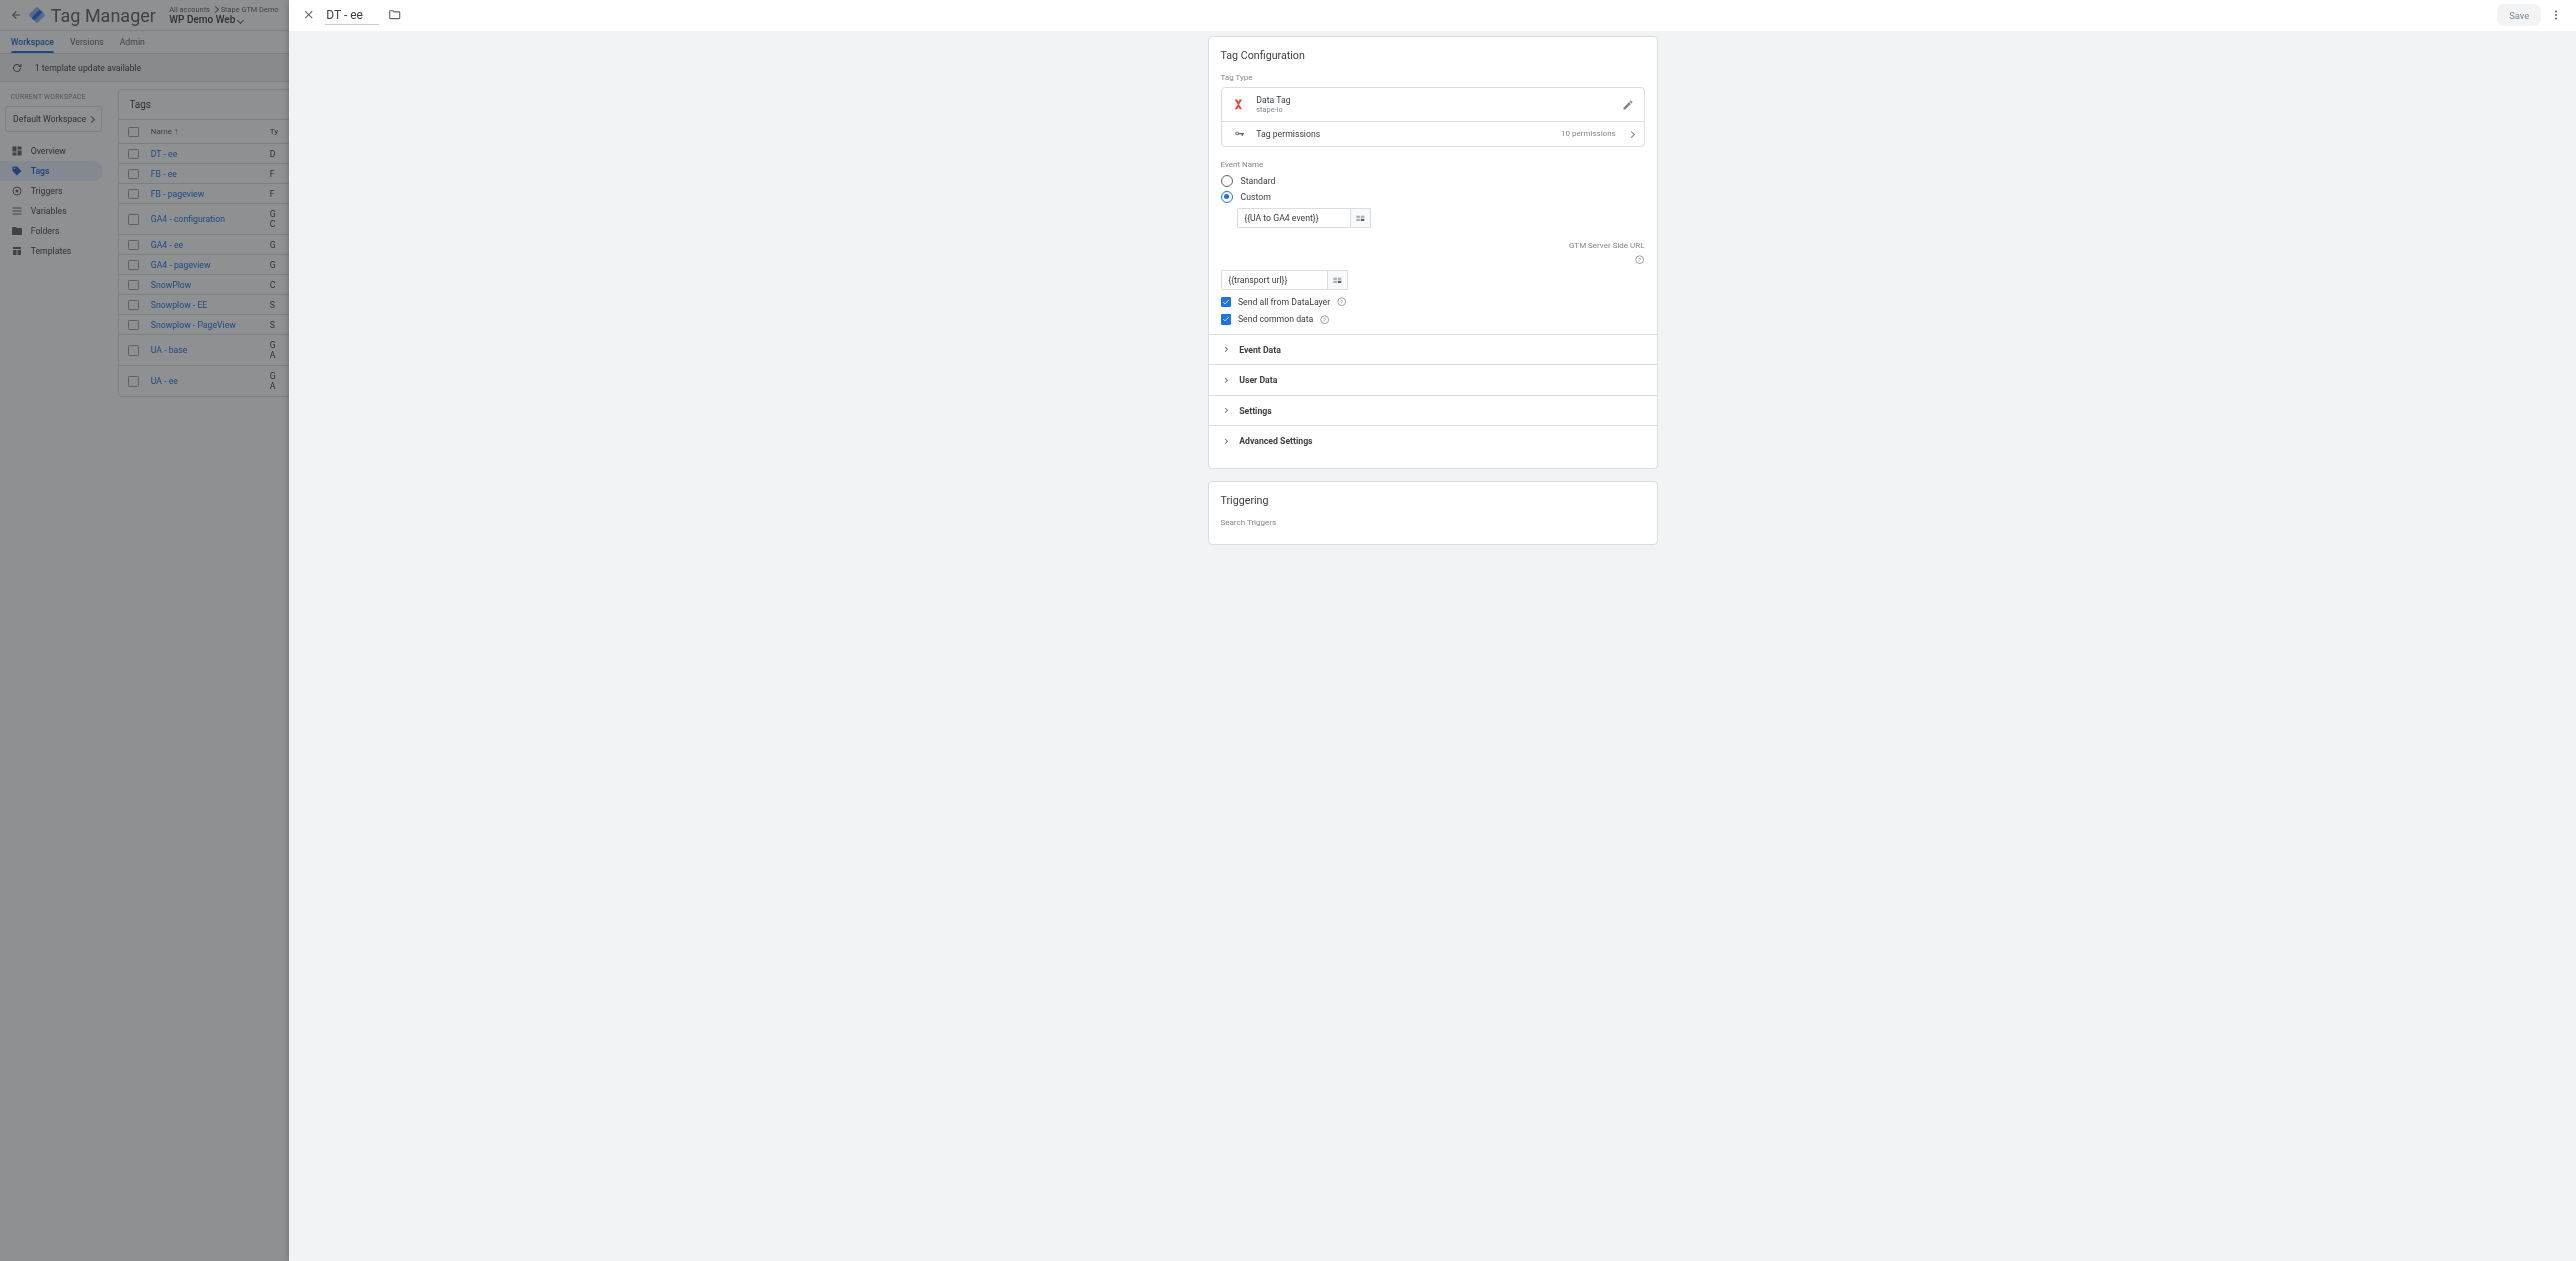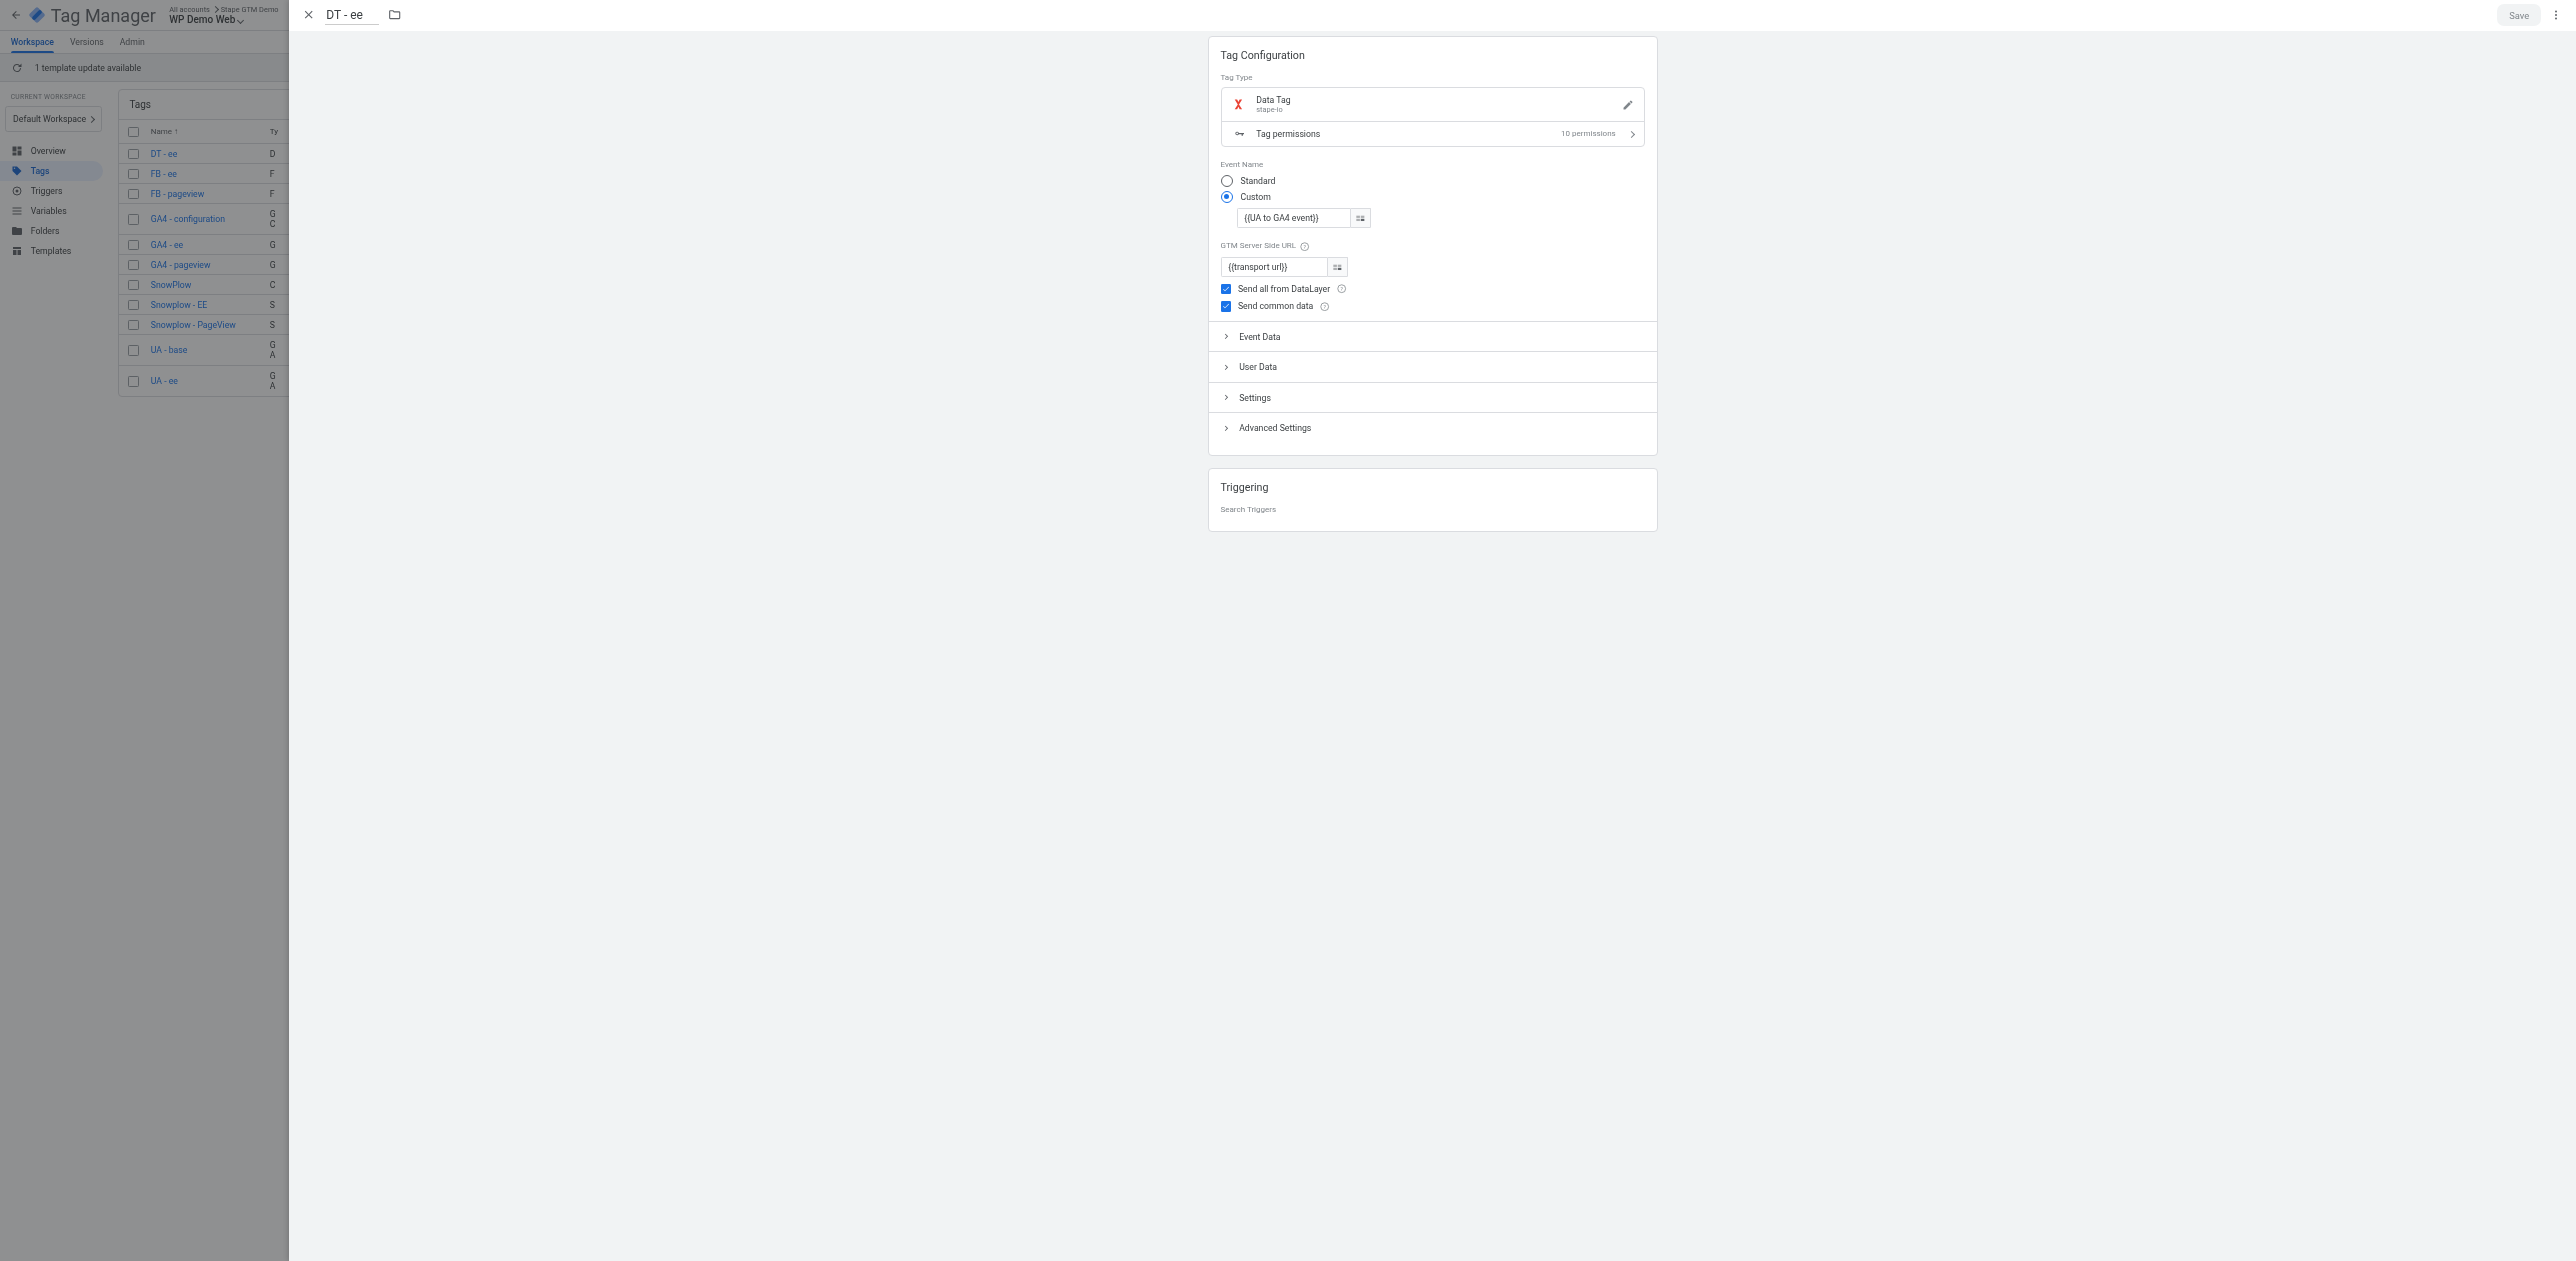--- a/index.html
+++ b/index.html
@@ -95,28 +95,28 @@
 .radio-row{display:flex;align-items:center;gap:8px;margin:4px 0;}
 .radio{width:12px;height:12px;border:1.3px solid #5f6368;border-radius:50%;display:flex;align-items:center;justify-content:center;}
 .radio.selected{border-color:var(--primary);}
 .radio.selected::after{content:"";width:5.4px;height:5.4px;background:var(--primary);border-radius:50%;}
 .field-wrap{display:flex;align-items:center;gap:0;margin:5.4px 0 0 16px;}
 .text-field{height:20px;border:0.7px solid var(--border);border-radius:1.3px 0 0 1.3px;padding:0 6.7px;font-size:8.7px;width:114px;outline:none;color:var(--text);}
 .text-field.wide{width:107px;}
 .var-btn{height:20px;width:20px;border:0.7px solid var(--border);border-left:none;border-radius:0 1.3px 1.3px 0;background:#f8f9fa;display:flex;align-items:center;justify-content:center;color:var(--text-light);}
 
 .field-wrap.noindent{margin-left:0;}
-.label-with-help{display:flex;align-items:flex-start;gap:4px;}
+.label-with-help{display:flex;align-items:flex-end;gap:4px;flex-direction:column;}
 .help{width:10px;height:10px;border-radius:50%;display:flex;align-items:center;justify-content:center;color:var(--text-lighter);}
 
 .check-row{display:flex;align-items:center;gap:6.7px;margin:6.7px 0 0 0;}
 .chk{width:10.7px;height:10.7px;background:var(--primary);border-radius:1.3px;display:flex;align-items:center;justify-content:center;color:#fff;}
 
 .fullrow{margin:0 -12px;border-top:0.7px solid var(--border);}
-.exp-row{display:flex;align-items:center;gap:8px;padding:9.4px 12px;font-size:8.7px;color:var(--text);}
+.exp-row{display:flex;align-items:center;gap:8px;padding:9.4px 12px;font-size:8.7px;color:var(--text);font-weight:bold;}
 .exp-row svg{width:10.7px;height:10.7px;color:var(--text-light);}
 
 .trigger-box{border:0.7px solid var(--border);border-radius:4px;display:flex;align-items:center;padding:6.7px 9.4px;gap:9.4px;}
 .trigger-icon{width:14.8px;height:14.8px;border-radius:50%;background:var(--orange);color:#fff;display:flex;align-items:center;justify-content:center;}
 .trigger-main .t1{font-size:8.7px;color:var(--text);}
 .trigger-main .t2{font-size:7.4px;color:var(--text-lighter);}
 
 
 .chev-r::before{content:"";display:inline-block;width:4px;height:4px;border-top:1.3px solid currentColor;border-right:1.3px solid currentColor;transform:rotate(45deg);}
 .chev-d::before{content:"";display:inline-block;width:4px;height:4px;border-top:1.3px solid currentColor;border-right:1.3px solid currentColor;transform:rotate(135deg);}

